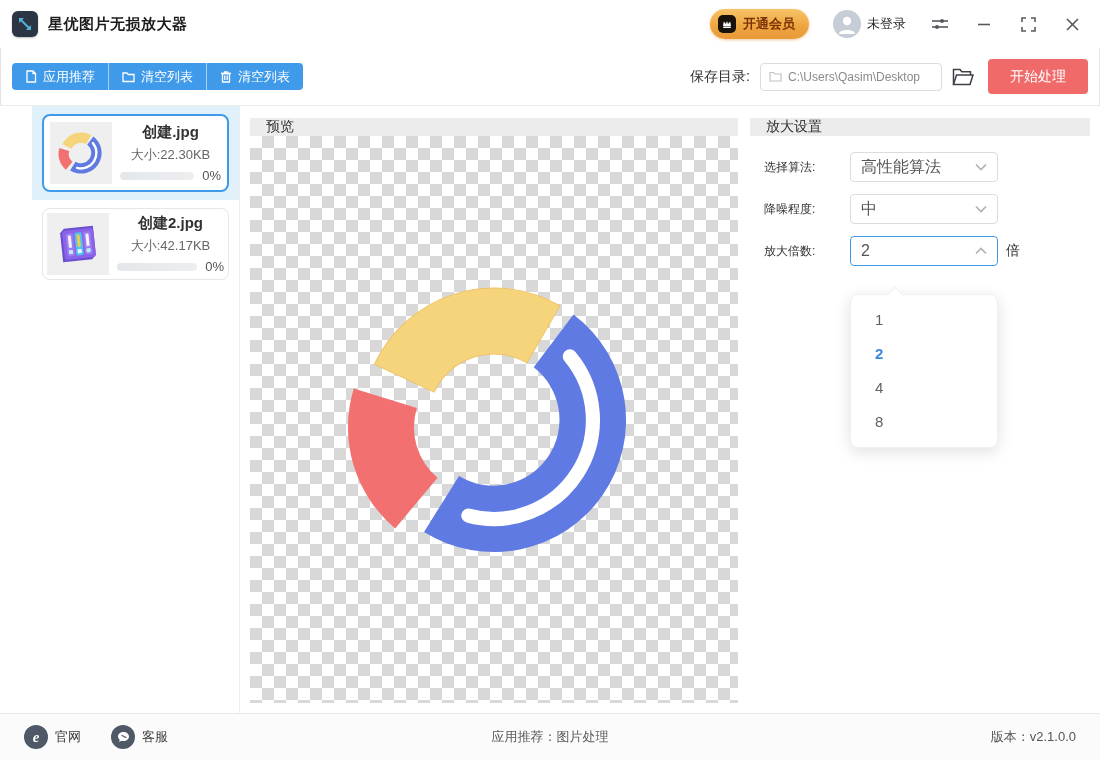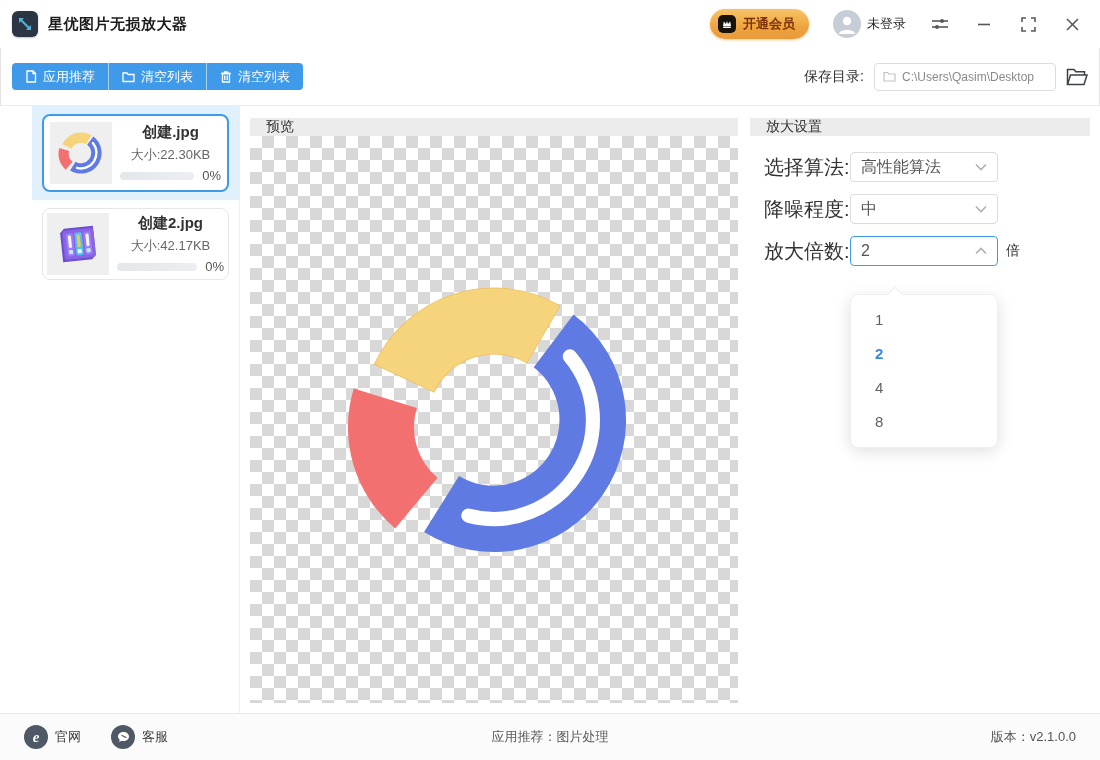--- a/index.html
+++ b/index.html
@@ -56,21 +56,21 @@
     background-image:
       linear-gradient(45deg,#d8d8d8 25%,transparent 25%,transparent 75%,#d8d8d8 75%),
       linear-gradient(45deg,#d8d8d8 25%,transparent 25%,transparent 75%,#d8d8d8 75%);
     background-size:24px 24px; background-position:0 0,12px 12px;
     display:flex; align-items:center; justify-content:center; }
 
   
   .settings-panel { position:absolute; top:12px; left:750px; width:340px; bottom:10px; }
   .set-rows { padding:16px 14px 0 14px; }
   .set-row { display:flex; align-items:center; margin-bottom:12px; }
-  .set-label { width:86px; font-size:20px; color:#333; }
+  .set-label { width:86px; font-size:12px; color:#333; }
   .select-box { width:148px; height:30px; border:1px solid #dcdcdc; border-radius:4px; background:#fff; display:flex; align-items:center; padding:0 10px; cursor:pointer; }
   .select-box.open { border:1px solid #3f9bea; }
   .select-val { flex:1; font-size:16px; color:#555; }
   .select-arrow { color:#b0b0b0; display:flex; }
   .unit { margin-left:8px; font-size:14px; color:#333; }
 
   .dropdown { position:absolute; left:100px; top:176px; width:148px; background:#fff; border:1px solid #f0f0f0; border-radius:8px;
     box-shadow:0 4px 16px rgba(0,0,0,.12); padding:8px 0; z-index:10; }
   .dd-caret { position:absolute; top:-6px; left:38px; width:12px; height:12px; background:#fff; transform:rotate(45deg);
     border-left:1px solid #f0f0f0; border-top:1px solid #f0f0f0; }
@@ -182,20 +182,21 @@
           <path d="M1 10 V1.5 H4.6 L5.8 3 H12 V10 Z"></path>
         </svg>
         <input class="dir-input" readonly="" value="C:\Users\Qasim\Desktop" style="">
       </div>
       <span class="browse-ic">
         <svg width="22" height="18" viewBox="0 0 22 18" fill="none" stroke="#3c4048" stroke-width="1.5">
           <path d="M1.5 16.5 V1.5 H8 L9.8 3.8 H18.5 V7"></path>
           <path d="M1.5 16.5 L4.5 7 H21 L18 16.5 Z"></path>
         </svg>
       </span>
+      <button class="start-btn">开始处理</button>
     </div>
   </div>
 
   <div class="main">
 
     <div class="file-panel">
       <div class="file-item selected">
         <div class="file-card">
           <div class="thumb">
             <svg width="50" height="50" viewBox="-170 -170 340 340">

